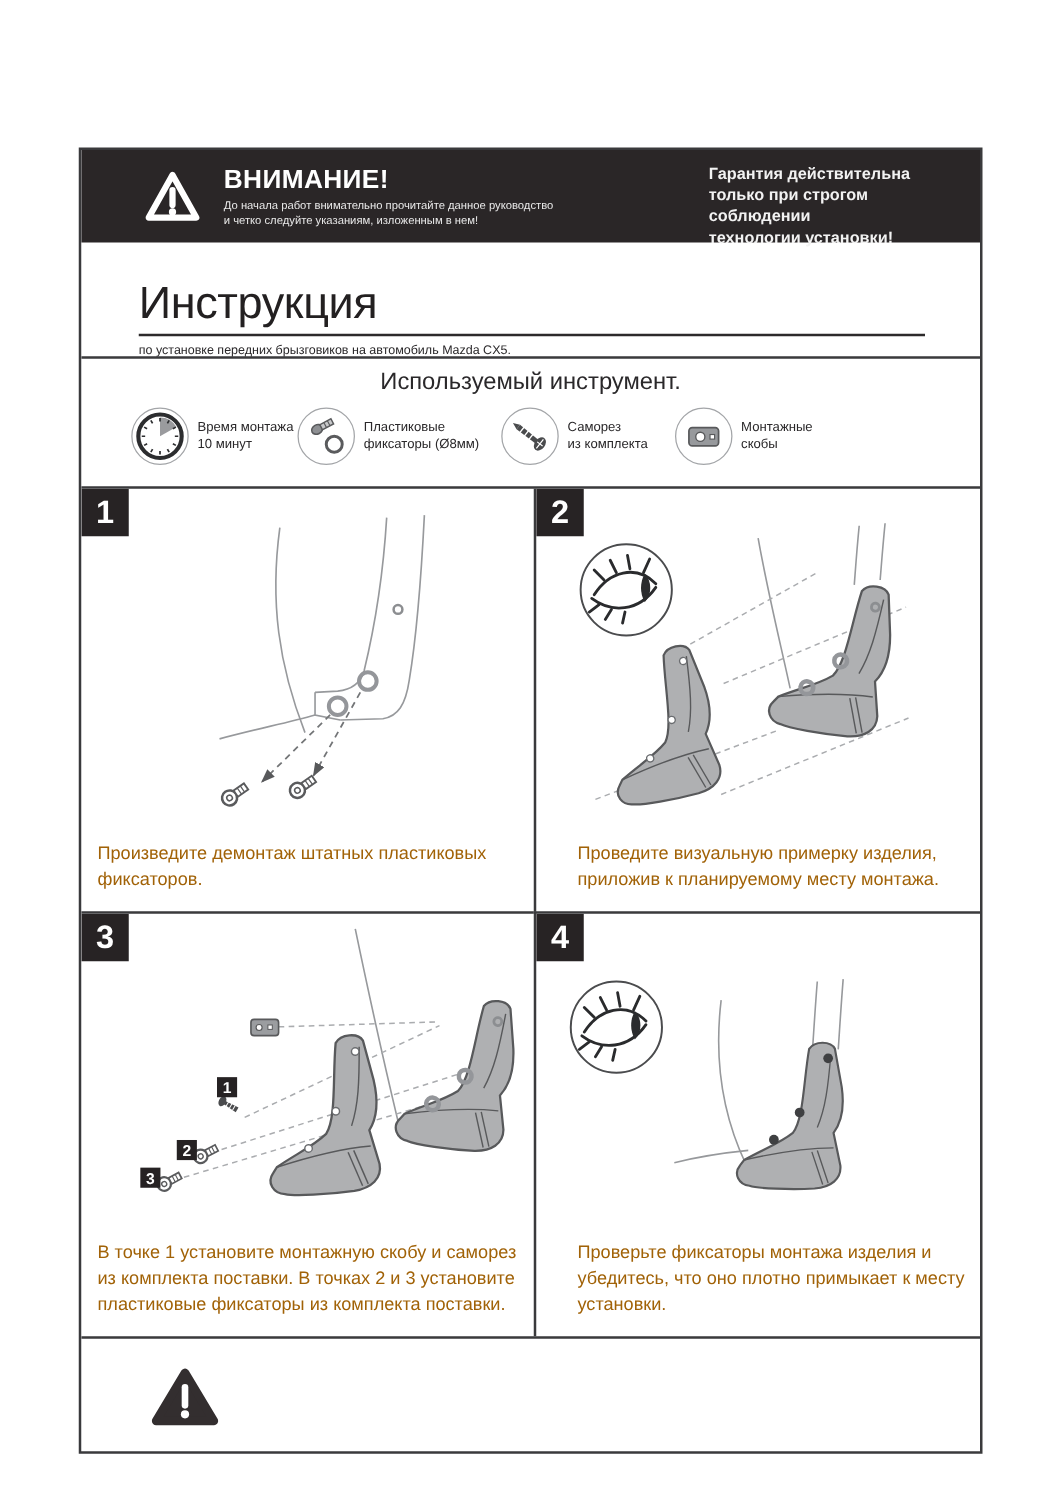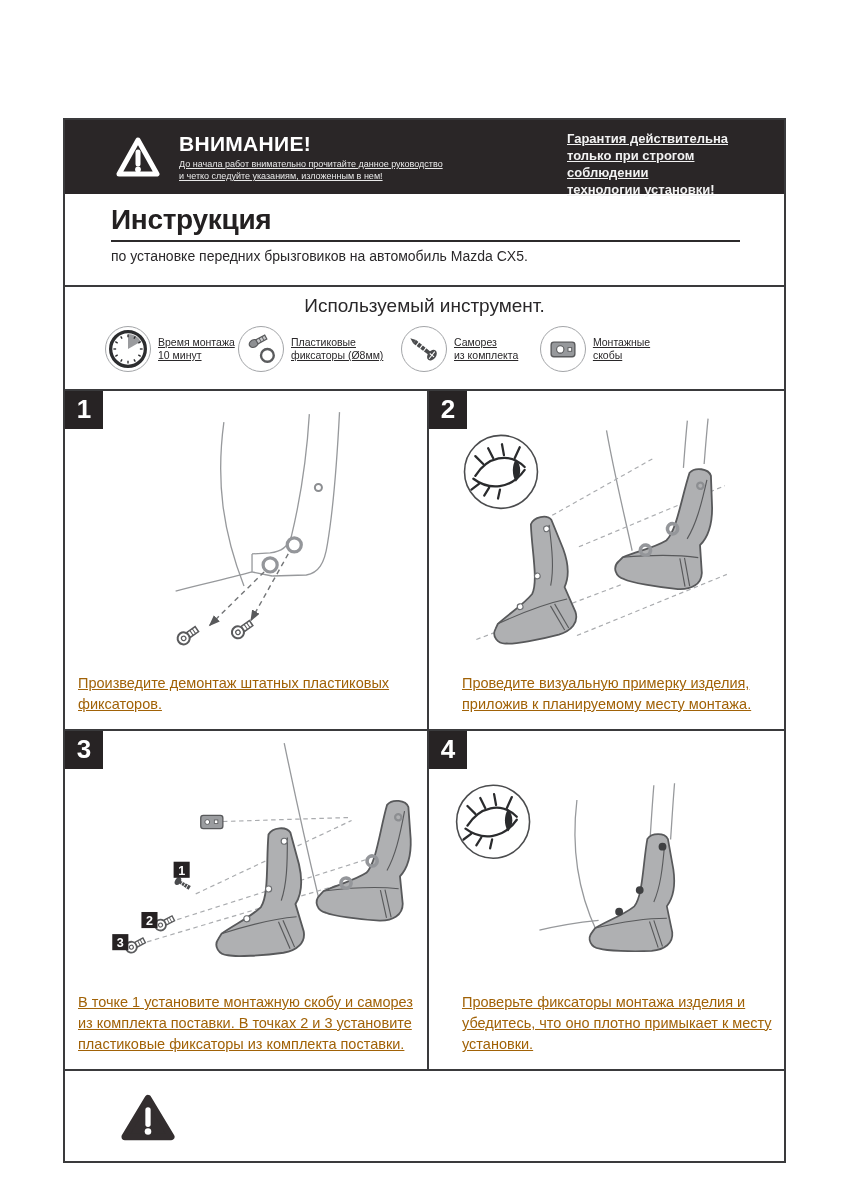--- a/index.html
+++ b/index.html
@@ -1,36 +1,36 @@
 <!DOCTYPE html>
 <html><head>
 <meta charset="utf-8">
 <style>
   * { margin:0; padding:0; box-sizing:border-box; }
   html,body { background:#ffffff; }
   body { font-family:"Liberation Sans","DejaVu Sans",sans-serif; color:#232021; }
   .page { position:relative; width:848px; height:1200px; background:#fff; overflow:hidden;padding-left:15px; }
   .frame { position:absolute; left:63px; top:118px; width:723px; height:1045px;
            border:2px solid #3a3a3c; background:#fff; overflow:hidden; }
-  .pre { white-space:pre-line;text-decoration:underline; }
+  .pre { white-space:pre-line; }
 
   
   .attention { height:74px; background:#2a2627; display:flex; align-items:center; position:relative; }
   .attention .tri { margin-left:50px; flex:0 0 auto; }
   .att-text { margin-left:18px; }
   .att-title { color:#fff; font-size:21px; font-weight:bold; letter-spacing:0.3px; }
   .att-note { color:#e9e9e9; font-size:9px; line-height:1.35; margin-top:2px; }
   .warranty { position:absolute; left:502px; top:11px; width:210px; color:#f2f2f2;
               font-size:13px; font-weight:bold; line-height:1.3; }
 
   
   .title-block { height:93px; padding:10px 44px 0 46px; border-bottom:2px solid #3a3a3c; }
-  .title-block h1 { font-size:28px; font-weight:bold; letter-spacing:-0.3px;
-                    border-bottom:2px solid #2c2a2b; padding-bottom:4px; }
-  .subtitle { font-size:14px; margin-top:6px; color:#2a282a; }
+  .title-block h1 { font-size:36px; font-weight:normal; letter-spacing:-0.3px;
+                    border-bottom:2px solid #2c2a2b; padding-bottom:4px;margin-top:17px; }
+  .subtitle { font-size:10px; margin-top:6px; color:#2a282a; }
 
   
   .tools { height:104px; border-bottom:2px solid #3a3a3c; padding-top:8px; }
   .tools-heading { text-align:center; font-size:19px; color:#2a282a; }
   .tools-row { display:flex; align-items:center; padding-left:40px; margin-top:9px; }
   .tool { display:flex; align-items:center; flex:0 0 auto; }
   .tool .circ { width:46px; height:46px; border-radius:50%; border:1.3px solid #a3a5a8;
                 display:flex; align-items:center; justify-content:center; flex:0 0 auto; background:#fff; }
   .tool .lbl { font-size:10.5px; line-height:1.25; margin-left:7px; color:#2a282a; }
   .tw1{width:133px;} .tw2{width:163px;} .tw3{width:138px;} .tw4{width:112px;justify-content:center;} .tw5{width:130px;}

